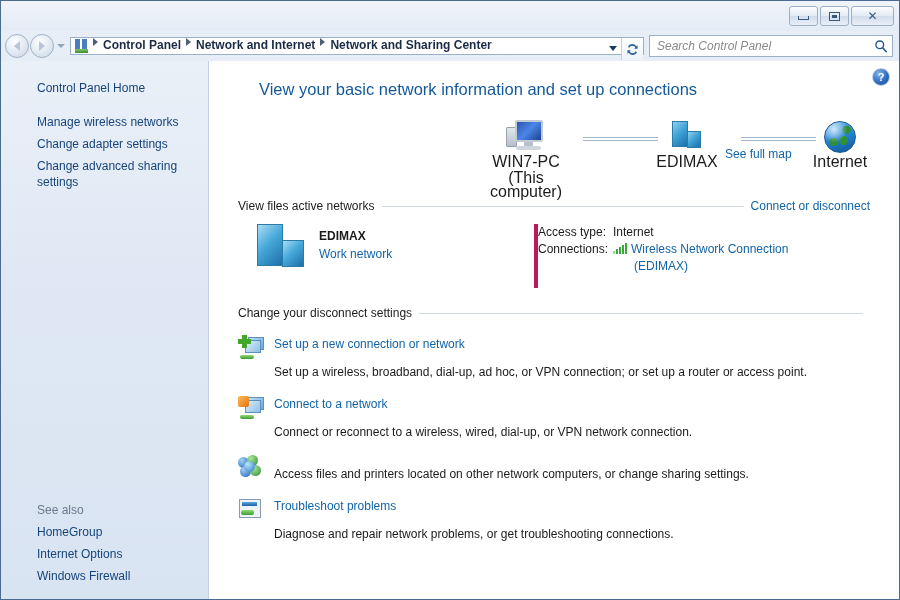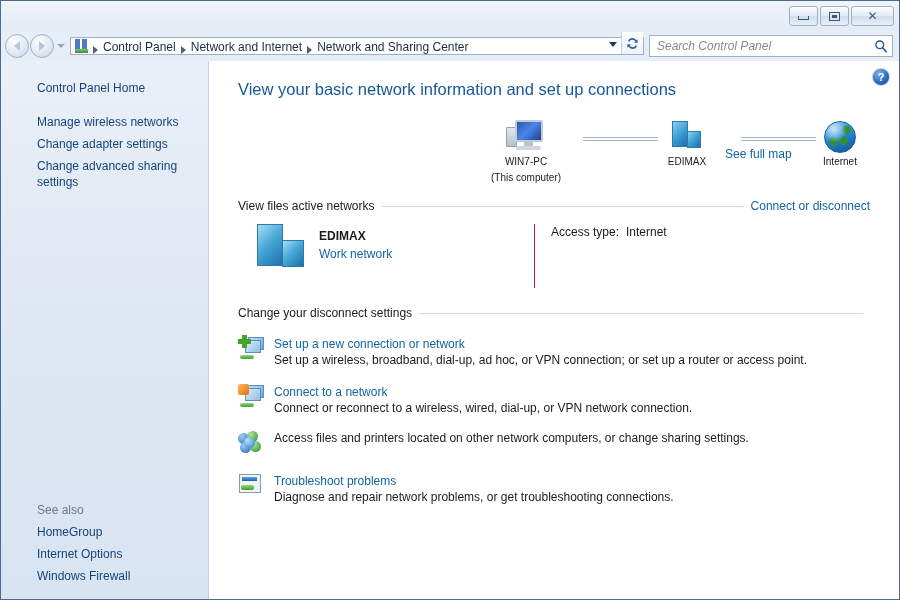--- a/index.html
+++ b/index.html
@@ -116,23 +116,24 @@
     border-top: 4px solid #93a5b9;
   }
 
   #addressbar {
     flex: 1 1 auto;
     height: 18px;
     margin-left: 3px;
     background: #ffffff;
     border: 1px solid #9cb0c6;
     display: flex;
-    align-items: flex-end;
+    align-items: flex-start;
     padding: 0 0 0 3px;
     min-width: 0;
+    font-weight: bold;
   }
   #cp-icon {
     width: 16px; height: 16px;
     position: relative;
     flex: 0 0 auto;
     margin-right: 1px;
   }
   #cp-icon .sq { position: absolute; width: 5px; height: 5px; }
   #cp-icon .s1 { left: 1px; top: 1px;  background: #4a7ec0; }
   #cp-icon .s2 { left: 8px; top: 1px;  background: #4a7ec0; }
@@ -274,38 +275,39 @@
     font-size: 11px;
     font-weight: bold;
     line-height: 1;
   }
 
   #page-title {
     font-size: 16.5px;
     color: #14589c;
     padding: 0 3px 0 29px;
     line-height: 20px;
+    margin-left: 21px;
   }
 
   
   #netmap {
     position: relative;
     margin-top: 16px;
     height: 70px;
     padding-left: 29px;
   }
   .map-node {
     position: absolute;
     text-align: center;
     width: 110px;
     top: 0;
   }
   .map-node .ico { height: 38px; display:flex; align-items:flex-end; justify-content:center; }
   .map-label {
-    font-size: 10px;
+    font-size: 16px;
     color: #1b1b1b;
     line-height: 14px;
     margin-top: 2px;
   }
   .map-line {
     position: absolute;
     top: 22px;
     height: 4px;
     border-top: 1px solid #9fb6cc;
     border-bottom: 1px solid #9fb6cc;
@@ -430,22 +432,22 @@
   }
   #net-type {
     font-size: 12px;
     color: #1264a8;
     line-height: 16px;
     margin-top: 2px;
     cursor: default;
   }
   #active-right {
     flex: 1 1 auto;
-    border-left: 1px solid #be185d;
-    padding-left: 16px;
+    border-left: 4px solid #be185d;
+    padding-left: 0;
     font-size: 12px;
     color: #1b1b1b;
   }
   .kv-row { display: flex; line-height: 17px; }
   .kv-key { width: 75px; flex: 0 0 75px; }
   .kv-val { color: #1b1b1b; }
   .kv-link { color: #1264a8; cursor: default; }
   .ico-signal {
     display: inline-flex;
     align-items: flex-end;
@@ -477,21 +479,21 @@
     font-size: 12px;
     color: #1264a8;
     line-height: 16px;
     cursor: default;
     display: inline-block;
   }
   .task-desc {
     font-size: 12px;
     color: #1b1b1b;
     line-height: 16px;
-    margin-top: 0;
+    margin-top: 12px;
   }
 
   
   .ic { position: relative; width: 26px; height: 26px; }
   .ic .mon {
     position: absolute; right: 0; top: 2px;
     width: 16px; height: 13px;
     background: linear-gradient(135deg,#bfe0f6,#6aa9dd);
     border: 1px solid #5a8fc0;
   }
@@ -687,20 +689,35 @@
               <div id="net-name">EDIMAX</div>
               <div id="net-type">Work network</div>
             </div>
           </div>
 
           <div id="active-right">
             <div class="kv-row">
               <span class="kv-key">Access type:</span>
               <span class="kv-val">Internet</span>
             </div>
+            <div class="kv-row">
+              <span class="kv-key">Connections:</span>
+              <span>
+                <span class="ico-signal">
+                  <i></i>
+                    <i></i>
+                    <i></i>
+                    <i></i>
+                    <i></i>
+                </span><span class="kv-link">Wireless Network Connection</span>
+                <div style="padding-left:21px;">
+                  <span class="kv-link">(EDIMAX)</span>
+                </div>
+              </span>
+            </div>
           </div>
         </div>
       </div>
 
       <div class="section" style="margin-top:18px;">
         <div class="sec-head">
           <span>Change your disconnect settings</span>
           <span class="sec-rule"></span>
         </div>
       </div>

